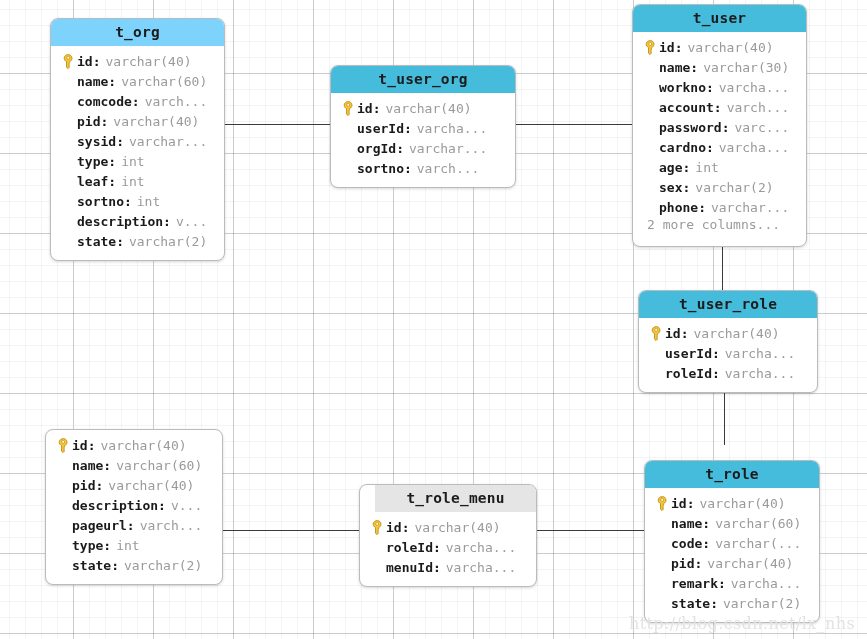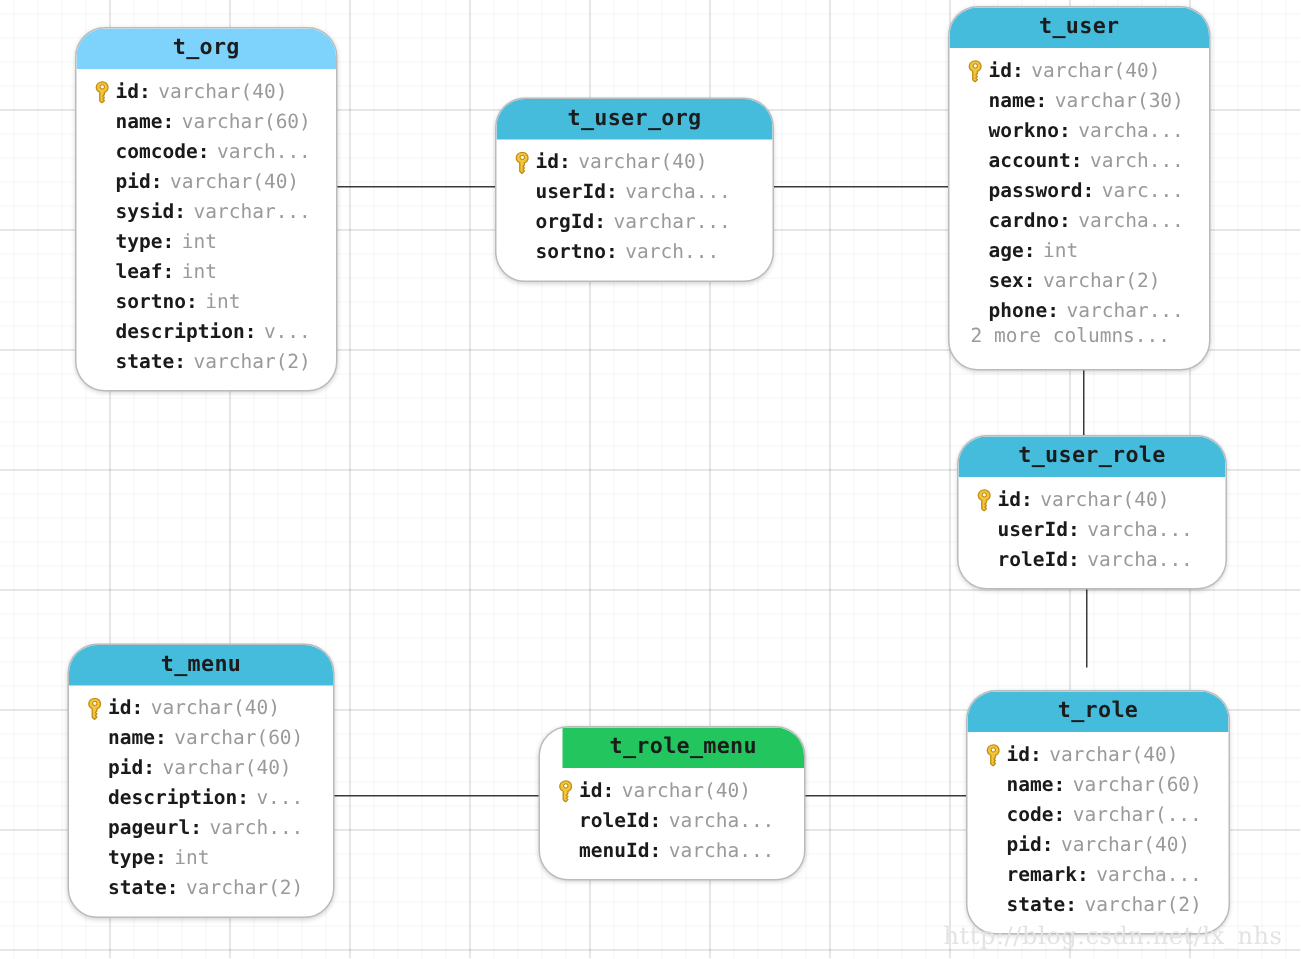--- a/index.html
+++ b/index.html
@@ -29,21 +29,21 @@
     background: #3a3a3a;
   }
   .conn.h { height: 1px; }
   .conn.v { width: 1px; }
 
   
   .entity {
     position: absolute;
     background: #ffffff;
     border: 1px solid #b9bcbe;
-    border-radius: 20px;
+    border-radius: 8px;
     box-shadow: 0 1px 3px rgba(0,0,0,0.16);
     overflow: hidden;
     box-sizing: border-box;
   }
   .entity-header {
     background: #45bcdc;
     color: #1c1c1c;
     text-align: center;
     font-weight: bold;
     font-size: 14.5px;
@@ -317,21 +317,20 @@
           </div>
           <div class="col-row">
             <span class="pk-slot"></span>
             <span class="col-name">roleId</span>
             <span class="col-sep">:</span>
             <span class="col-type">varcha...</span>
           </div>
         </div>
       </div>
       <div class="entity" style="left: 45px; top: 429px; width: 178px;">
-        <div class="entity-header" style="background: rgb(69, 188, 220);">t_menu</div>
         <div class="entity-body">
           <div class="col-row">
             <span class="pk-slot">
               <svg class="key-icon" width="13" height="15" viewBox="0 0 13 15">
                 <path d="M6.5 0.6 C3.9 0.6 2.2 2.2 2.2 4.2 C2.2 5.7 3.1 6.9 4.5 7.5 L4.5 13.2 L6.0 14.6 L7.6 13.0 L6.6 12.0 L7.6 11.0 L6.6 10.0 L7.6 9.0 L7.6 7.6 C9.1 7.0 10.0 5.8 10.0 4.2 C10.0 2.2 8.3 0.6 6.5 0.6 Z" fill="#f4c53a" stroke="#c08f12" stroke-width="0.9" stroke-linejoin="round"></path>
                 <circle cx="6.2" cy="3.9" r="1.45" fill="#fffdf2" stroke="#c08f12" stroke-width="0.7"></circle>
               </svg>
             </span>
             <span class="col-name">id</span>
             <span class="col-sep">:</span>
@@ -369,21 +368,21 @@
           </div>
           <div class="col-row">
             <span class="pk-slot"></span>
             <span class="col-name">state</span>
             <span class="col-sep">:</span>
             <span class="col-type">varchar(2)</span>
           </div>
         </div>
       </div>
       <div class="entity" style="left: 359px; top: 484px; width: 178px;">
-        <div class="entity-header" style="background: #22c55e; margin-left: 15px;">t_role_menu</div>
+        <div class="entity-header" style="background: #e5e5e5; margin-left: 15px;">t_role_menu</div>
         <div class="entity-body">
           <div class="col-row">
             <span class="pk-slot">
               <svg class="key-icon" width="13" height="15" viewBox="0 0 13 15">
                 <path d="M6.5 0.6 C3.9 0.6 2.2 2.2 2.2 4.2 C2.2 5.7 3.1 6.9 4.5 7.5 L4.5 13.2 L6.0 14.6 L7.6 13.0 L6.6 12.0 L7.6 11.0 L6.6 10.0 L7.6 9.0 L7.6 7.6 C9.1 7.0 10.0 5.8 10.0 4.2 C10.0 2.2 8.3 0.6 6.5 0.6 Z" fill="#f4c53a" stroke="#c08f12" stroke-width="0.9" stroke-linejoin="round"></path>
                 <circle cx="6.2" cy="3.9" r="1.45" fill="#fffdf2" stroke="#c08f12" stroke-width="0.7"></circle>
               </svg>
             </span>
             <span class="col-name">id</span>
             <span class="col-sep">:</span>

